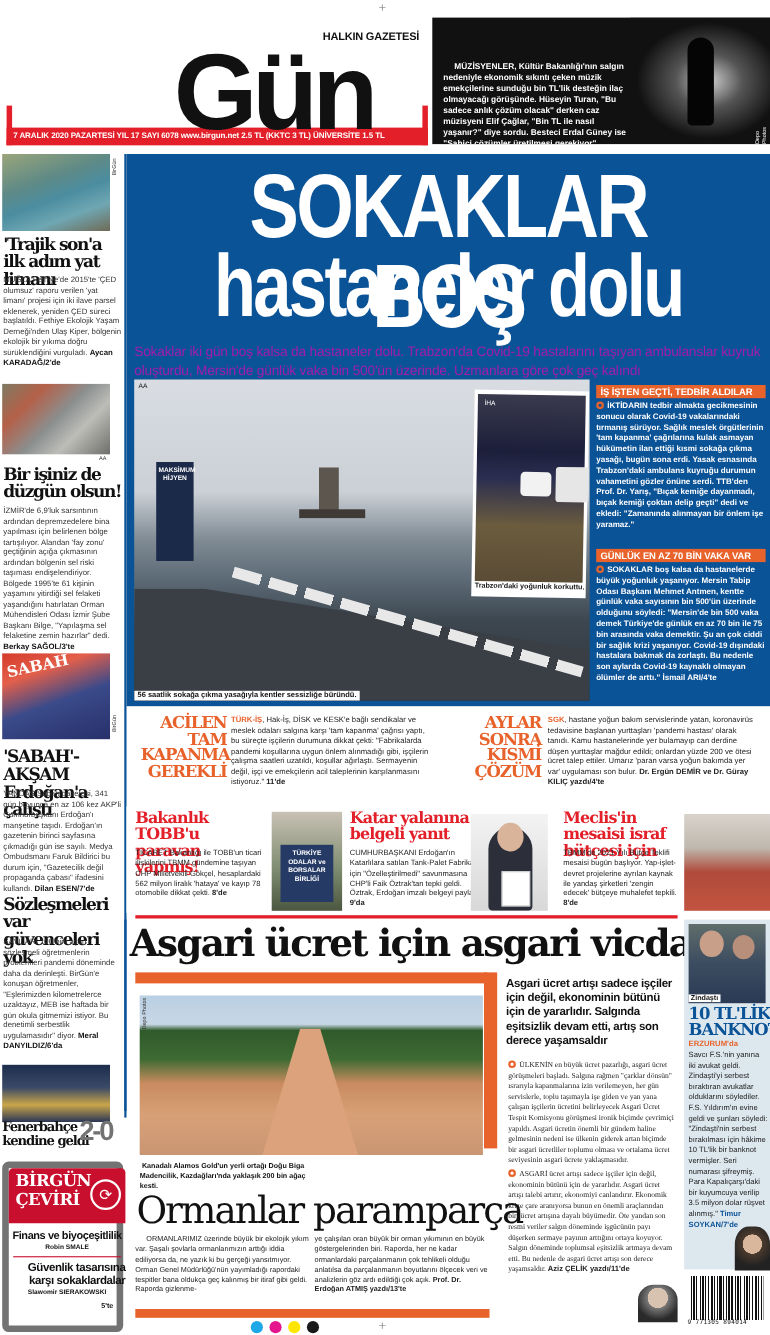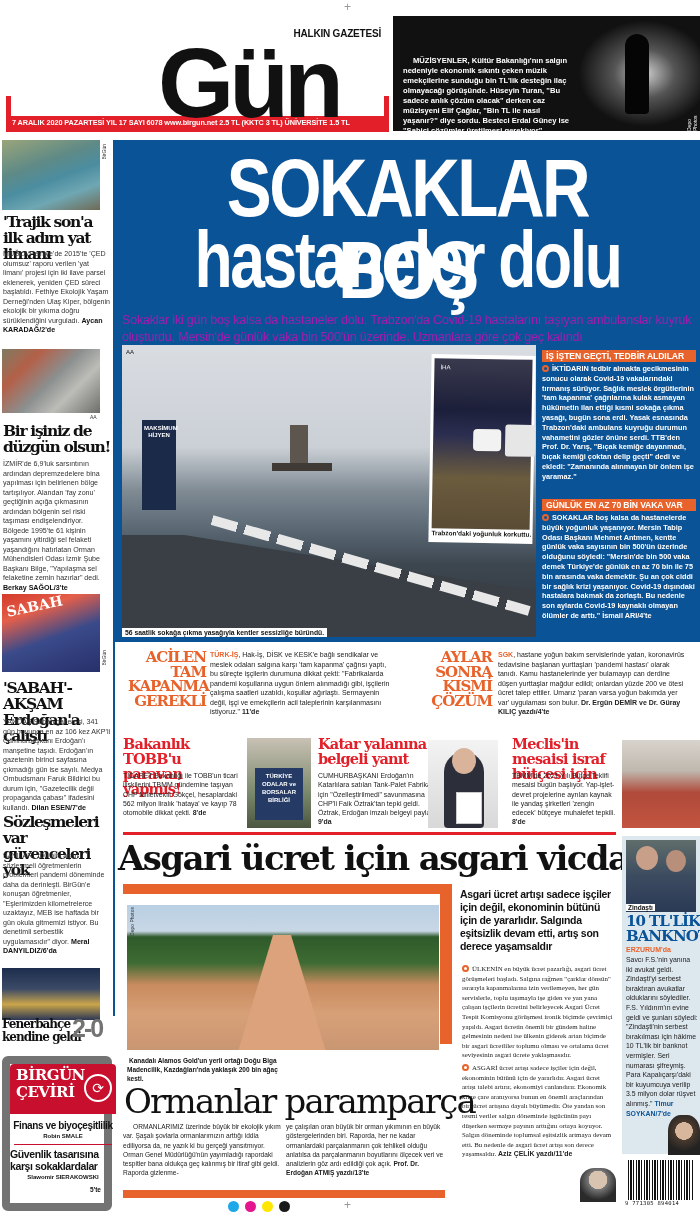--- a/index.html
+++ b/index.html
@@ -121,28 +121,28 @@
 #l-img3{left:2px;top:594px;width:98px;height:78px;background:linear-gradient(160deg,#d43a2a 0%,#e45f4a 25%,#3a4a8a 55%,#27306a 100%);overflow:hidden}
 #l-img3-text{left:4px;top:4px;color:#fff;font-family:"DejaVu Serif",serif;font-weight:bold;font-size:14px;transform:rotate(-12deg)}
 #l-cred3{left:101px;top:650px;font-size:5px;color:#333;writing-mode:vertical-rl;transform:rotate(180deg)}
 #l-h3{left:3px;top:680px;width:112px}
 #l-b3{left:3px;top:718px;width:108px}
 #l-h4{left:3px;top:814px;width:112px}
 #l-b4{left:3px;top:852px;width:108px}
 #l-img4{left:2px;top:968px;width:98px;height:52px;background:linear-gradient(180deg,#1d2d4d 0%,#3b4a66 40%,#caa54a 70%,#2a3656 100%)}
 #fb-h{left:2px;top:1018px;width:80px;font-family:"DejaVu Serif",serif;font-weight:bold;font-size:12px;line-height:12.5px;letter-spacing:-1px}
 #fb-score{left:72px;top:1014px;font-size:25px;font-weight:900;color:#737373;letter-spacing:-2px}
-#ceviri{left:2px;top:1056px;width:110px;height:155px;border:8px solid #737373;border-radius:6px;background:#fff}
+#ceviri{left:2px;top:1056px;width:110px;height:155px;border:6px solid #737373;border-radius:6px;background:#fff}
 #ceviri-top{left:0;top:0;width:106px;height:50px;background:#c8102e;border-radius:4px 4px 0 0}
 #ceviri-title{left:6px;top:3px;width:70px;font-family:"DejaVu Serif",serif;font-weight:bold;color:#fff;font-size:15px;line-height:17px;letter-spacing:-.5px}
 #ceviri-icon{left:74px;top:10px;width:28px;height:28px;border:2px solid #fff;border-radius:50%;color:#fff;font-size:14px;text-align:center;line-height:24px}
 #ceviri-i1{left:0;top:56px;width:106px;text-align:center;font-weight:bold;font-size:10px;letter-spacing:-.4px}
 #ceviri-a1{left:0;top:69px;width:106px;text-align:center;font-weight:bold;font-size:6px}
 #ceviri-div{left:4px;top:80px;width:98px;height:1px;background:#c8102e}
-#ceviri-i2{left:0;top:84px;width:106px;text-align:left;font-weight:bold;font-size:10.5px;line-height:12px;letter-spacing:-.4px}
+#ceviri-i2{left:0;top:84px;width:106px;text-align:right;font-weight:bold;font-size:10.5px;line-height:12px;letter-spacing:-.4px}
 #ceviri-a2{left:0;top:110px;width:106px;text-align:center;font-weight:bold;font-size:6px}
 #ceviri-p{right:3px;top:122px;font-weight:bold;font-size:6.5px}
 .vline{position:absolute;left:113px;width:2px;background:#0b5397}
 </style>
 </head>
 <body>
 
 <div class="reg-cross" style="left:344px;top:1px">+</div>
 <div class="reg-cross" style="left:344px;top:1199px">+</div>
 

